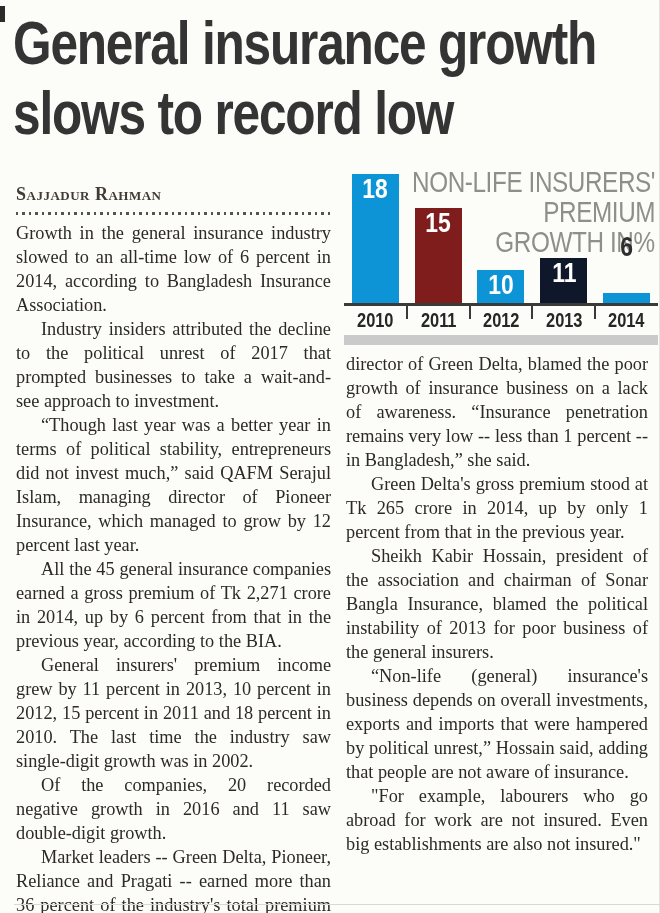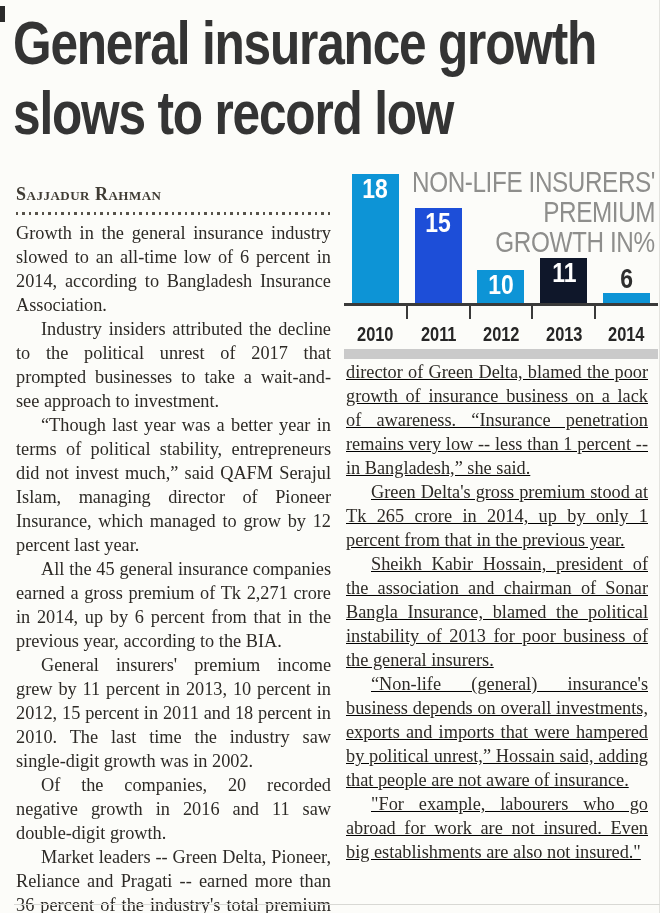--- a/index.html
+++ b/index.html
@@ -9,42 +9,42 @@
   .edge-line{position:absolute;right:0;top:0;width:1px;height:100%;background:#e3e3df;}
   .bottom-rule{position:absolute;left:14px;right:0;top:904px;height:1px;background:#d8d8d4;}
 
   .headline{position:absolute;left:13px;top:8px;margin:0;}
   .hl-line{display:block;}
   .hl-line span{display:inline-block;white-space:nowrap;transform:scaleX(0.8);transform-origin:left top;
     font-family:"Liberation Sans",sans-serif;font-weight:700;font-size:62px;line-height:70px;
     letter-spacing:-1.5px;color:#343434;}
 
   .col-left{position:absolute;left:16px;top:164px;width:315px;margin-top:20px;}
-  .col-right{position:absolute;left:346px;top:360px;width:302px;text-decoration:underline;}
+  .col-right{position:absolute;left:346px;top:352px;width:302px;}
   .byline{font-size:18px;font-weight:600;font-variant:small-caps;letter-spacing:.5px;color:#403c34;}
   .rule{height:3px;margin:7px 0 6px 0;
         background:repeating-linear-gradient(to right,#57534b 0 2.5px,transparent 2.5px 6.5px);}
   .page p{margin:0;font-size:18.3px;line-height:24px;text-align:justify;color:#2d2a26;}
   .ind{text-indent:25px;}
   .stretch{text-align-last:justify;}
 
   .chart{position:absolute;left:344px;top:166px;width:314px;}
   .chart-title{position:absolute;top:1px;right:3px;z-index:1;}
   .t-line{text-align:right;line-height:30px;font-family:"Liberation Sans",sans-serif;
           font-size:30px;color:#8e8e8c;}
   .t-line span{display:inline-block;white-space:nowrap;transform:scaleX(0.81);
           transform-origin:right top;letter-spacing:-.5px;}
   .plot{display:flex;align-items:flex-end;height:137px;position:relative;z-index:2;}
   .cell{flex:1;display:flex;flex-direction:column;align-items:center;justify-content:flex-end;}
-  .bar{width:47px;display:flex;justify-content:center;}
+  .bar{width:47px;display:flex;justify-content:center;margin-top:32px;}
   .vlab{font-family:"Liberation Sans",sans-serif;font-weight:700;font-size:27px;line-height:26px;
         margin-top:2px;color:#ffffff;display:inline-block;transform:scaleX(0.85);transform-origin:center top;}
   .vlab.above{color:#2e2e2e;margin:0 0 1px 0;}
   .axis{height:3px;background:#3a3a3a;}
-  .years{display:flex;position:relative;height:25px;padding-top:17px;font-family:"Liberation Sans",sans-serif;}
+  .years{display:flex;position:relative;height:25px;padding-top:3px;font-family:"Liberation Sans",sans-serif;}
   .ycell{flex:1;text-align:center;}
   .ylab{font-size:20px;font-weight:600;color:#262626;display:inline-block;
         transform:scaleX(0.82);transform-origin:center top;}
   .tick{position:absolute;top:-2px;width:2px;height:15px;background:#3a3a3a;margin-left:-1px;}
   .shadow{height:10px;background:#cacaca;margin-top:1px;}
 </style>
 </head>
 <body>
 
 <div class="page">
@@ -75,21 +75,21 @@
       <div class="t-line"><span>PREMIUM</span></div>
       <div class="t-line"><span>GROWTH IN%</span></div>
     </div>
     <div class="plot" id="plot">
         <div class="cell">
           <div class="bar" style="height: 129px; background: rgb(13, 148, 214);">
             <span class="vlab">18</span>
           </div>
         </div>
         <div class="cell">
-          <div class="bar" style="height: 95px; background: #1d4ed8;">
+          <div class="bar" style="height: 95px; background: #7f1d1d;">
             <span class="vlab">15</span>
           </div>
         </div>
         <div class="cell">
           <div class="bar" style="height: 33px; background: rgb(13, 148, 214);">
             <span class="vlab">10</span>
           </div>
         </div>
         <div class="cell">
           <div class="bar" style="height: 45px; background: #0f172a;">

